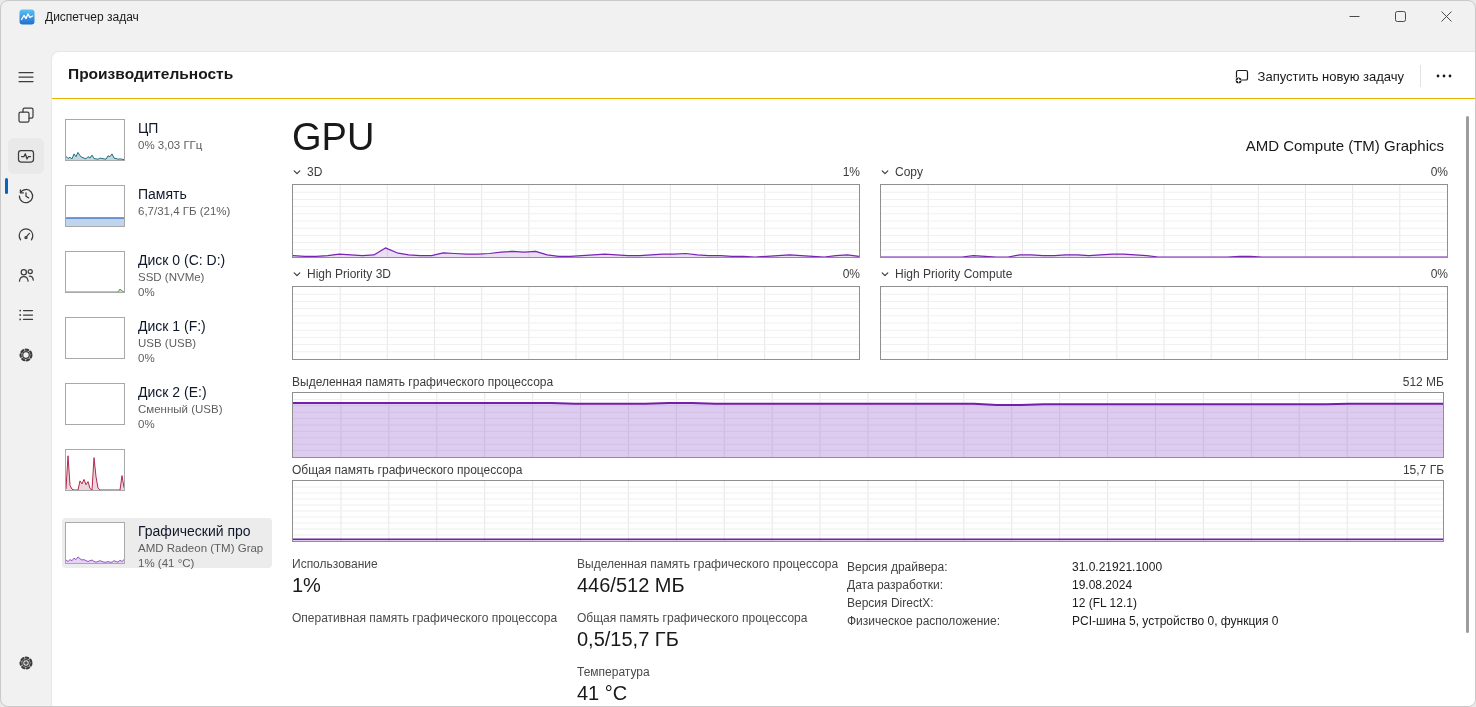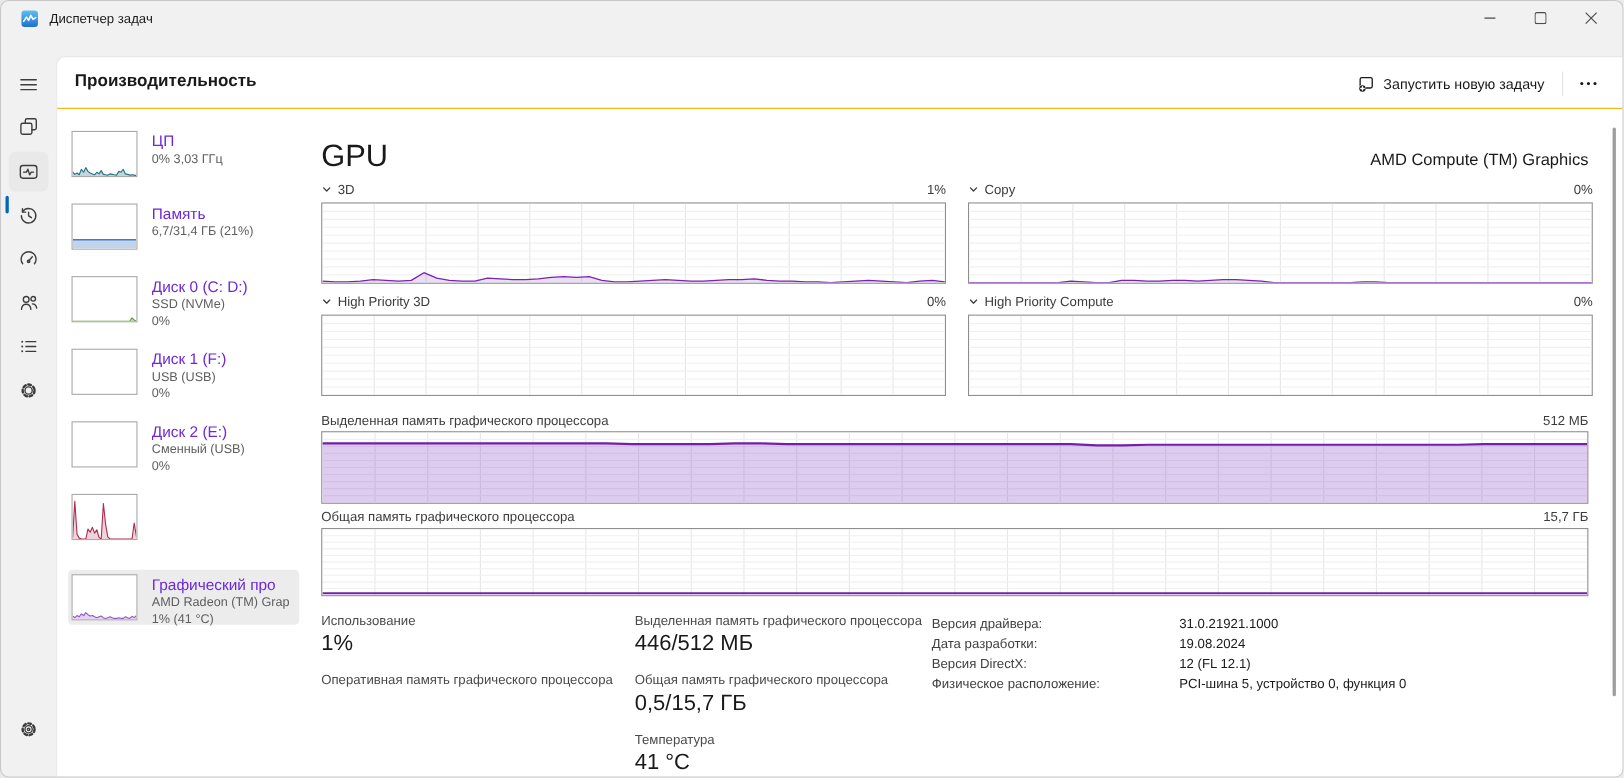--- a/index.html
+++ b/index.html
@@ -35,26 +35,26 @@
   .newtask-btn svg{ stroke:#1a1a1a; fill:none; stroke-width:1.2; stroke-linecap:round; }
   .hdr-divider{ width:1px; height:22px; background:#e3e3e3; margin:0 6px; }
   .more-btn{ border:none; background:transparent; width:34px; height:28px; border-radius:4px;
     display:flex; align-items:center; justify-content:center; }
   
   .side-list{ position:absolute; left:10px; top:62px; width:210px; }
   .side-item{ display:flex; align-items:flex-start; height:66px; padding:5px 6px 5px 3px; border-radius:4px; }
   .side-item.sel{ background:#ececec; height:50px; margin-top:8px; padding-top:4px; }
   .mini{ width:60px; height:42px; border:1px solid #a9a9a9; background:#fff; margin-right:13px; flex:none; overflow:hidden; }
   .side-text{ width:126px; overflow:hidden; white-space:nowrap; padding-top:1px; }
-  .side-text .t{ font-size:14px; color:#6d28d9; line-height:1.25; }
+  .side-text .t{ font-size:14px; color:#0f172a; line-height:1.25; }
   .side-text .s{ font-size:11.5px; color:#5e5e5e; line-height:1.38; }
   
   .main{ position:absolute; left:240px; top:52px; width:1152px; }
   .gpu-header{ display:flex; justify-content:space-between; align-items:flex-end; margin-top:10px; height:42px; }
-  .gpu-title{ font-size:28px; font-weight:400; color:#191919; line-height:1; }
+  .gpu-title{ font-size:38px; font-weight:400; color:#191919; line-height:1; }
   .gpu-device{ font-size:15px; color:#191919; padding-bottom:2px; }
   .charts-grid{ display:grid; grid-template-columns:1fr 1fr; column-gap:20px; margin-top:4px; }
   .label-row{ display:flex; align-items:center; height:24px; font-size:12px; color:#3c3c3c; }
   .label-row .chev{ display:inline-flex; margin-right:5px; }
   .label-row .chev svg{ stroke:#3c3c3c; fill:none; stroke-width:1.2; stroke-linecap:round; stroke-linejoin:round; }
   .label-row .pct{ margin-left:auto; color:#3c3c3c; }
   .chart{ position:relative; border:1px solid #8f8f8f; background:#fff; overflow:hidden; }
   .chart svg{ display:block; }
   .chart-sm{ height:74px; }
   .chart-ded{ height:66px; }

